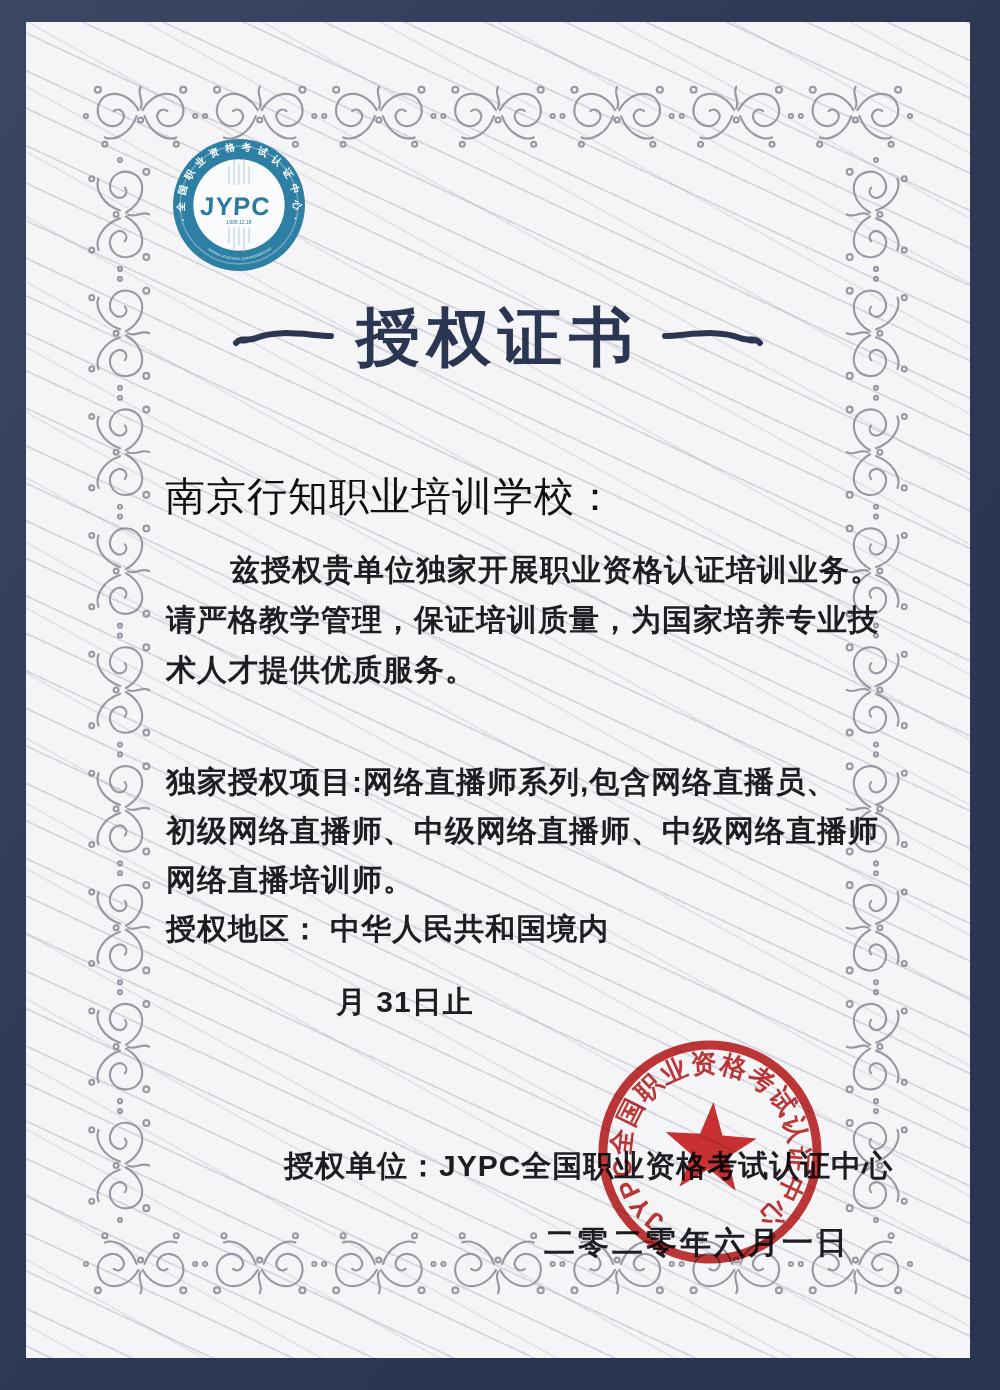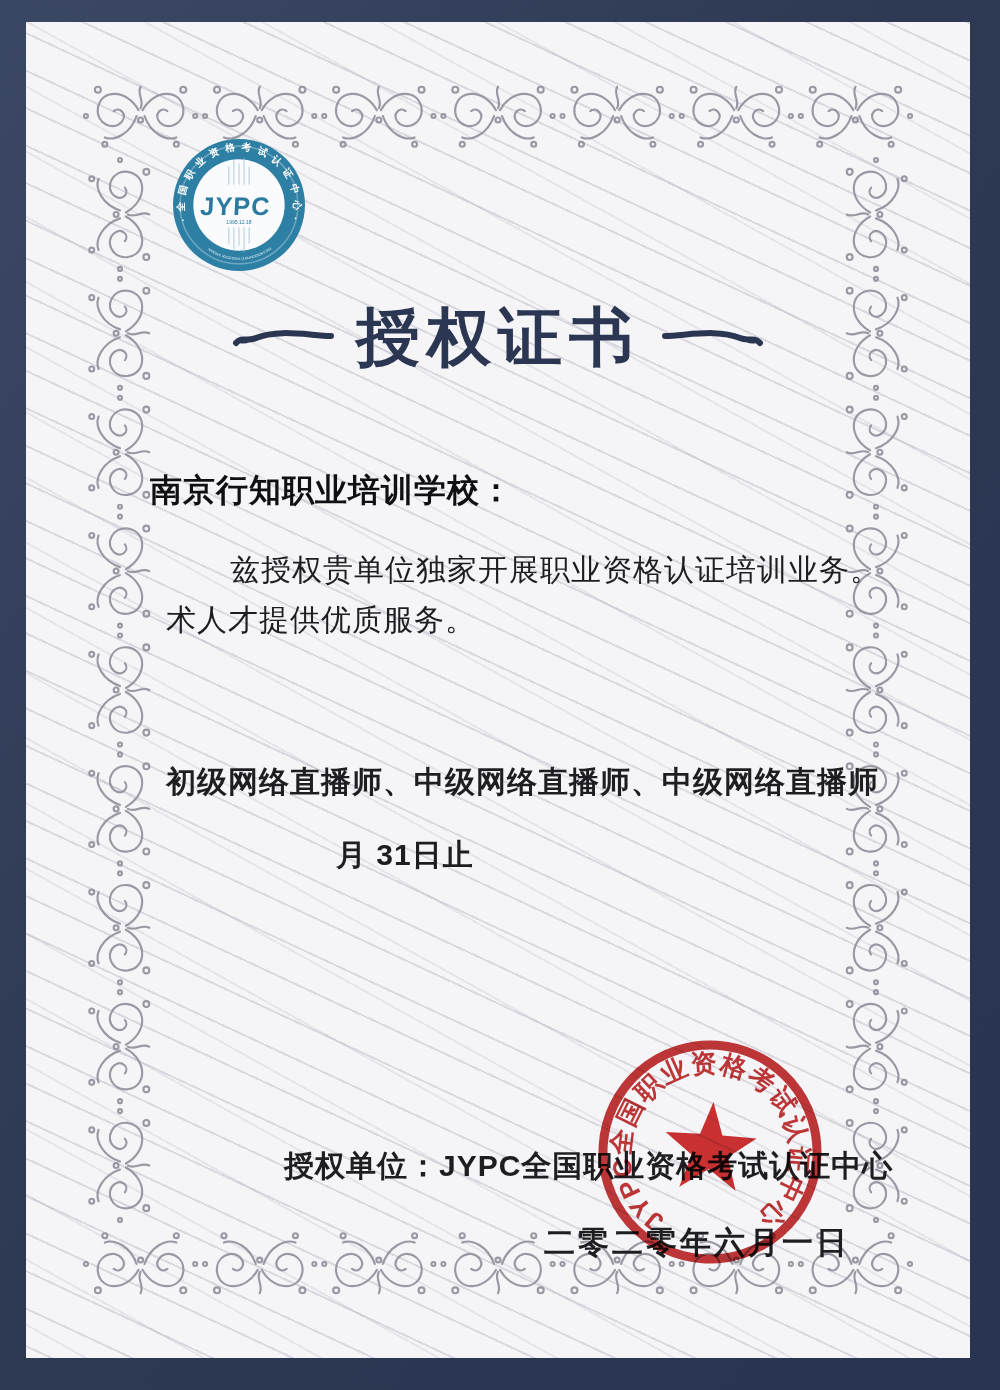--- a/index.html
+++ b/index.html
@@ -40,22 +40,22 @@
     position:absolute;left:0;right:0;top:272px;
     display:flex;justify-content:center;align-items:center;gap:20px;
   }
   .title-text{
     font-size:64px;font-weight:800;color:#2b3752;
     letter-spacing:7px;line-height:86px;margin:0;
   }
   .title-dash{width:104px;height:36px;color:#2b3752;}
 
   .txt{position:absolute;color:#1d1d22;white-space:nowrap;}
-  .recipient{left:124px;top:447px;font-size:32px;font-weight:700;color:#101013;letter-spacing:1px;}
-  .para1{left:140px;top:523px;font-size:30px;line-height:50px;font-weight:400;letter-spacing:1px;}
+  .recipient{left:139px;top:447px;font-size:40px;font-weight:400;color:#101013;letter-spacing:1px;}
+  .para1{left:140px;top:523px;font-size:30px;line-height:50px;font-weight:700;letter-spacing:1px;}
   .para1 .fl{padding-left:64px;}
   .details{left:140px;top:735px;font-size:30px;line-height:49px;font-weight:600;letter-spacing:1px;}
   .details .date-cont{padding-left:170px;margin-top:24px;}
   .issuer{left:258px;top:1124px;font-size:30px;font-weight:600;letter-spacing:1px;}
   .dateline{left:518px;top:1200px;font-size:31px;font-weight:600;letter-spacing:3px;}
 
   .seal{
     position:absolute;left:566px;top:1012px;width:236px;height:236px;
     mix-blend-mode:multiply;opacity:.94;transform:rotate(4deg);
     z-index:5;
@@ -180,25 +180,29 @@
       <svg class="title-dash" viewBox="0 0 104 36" style="transform:scaleX(-1)">
         <path d="M4,24 C10,17 16,23 24,19 C46,10 74,16 99,17" fill="none" stroke="currentColor" stroke-width="6" stroke-linecap="round"></path>
         <path d="M4,24 C8,21 12,25 16,22" fill="none" stroke="currentColor" stroke-width="3" stroke-linecap="round"></path>
       </svg>
     </div>
 
     <div class="txt recipient">南京行知职业培训学校：</div>
 
     <div class="txt para1">
       <div class="fl">兹授权贵单位独家开展职业资格认证培训业务。</div>
+      <div>请严格教学管理，保证培训质量，为国家培养专业技</div>
       <div>术人才提供优质服务。</div>
     </div>
 
     <div class="txt details">
+      <div>独家授权项目:网络直播师系列,包含网络直播员、</div>
       <div>初级网络直播师、中级网络直播师、中级网络直播师</div>
+      <div>网络直播培训师。</div>
+      <div>授权地区： 中华人民共和国境内</div>
       <div class="date-cont">月 31日止</div>
     </div>
 
     <div class="txt issuer">授权单位：JYPC全国职业资格考试认证中心</div>
     <div class="txt dateline">二零二零年六月一日</div>
 
     <div class="seal">
       <svg viewBox="0 0 236 236">
         <defs>
           <path id="sealArc" d="M78,187.3 A80,80 0 1 1 158,187.3"></path>

